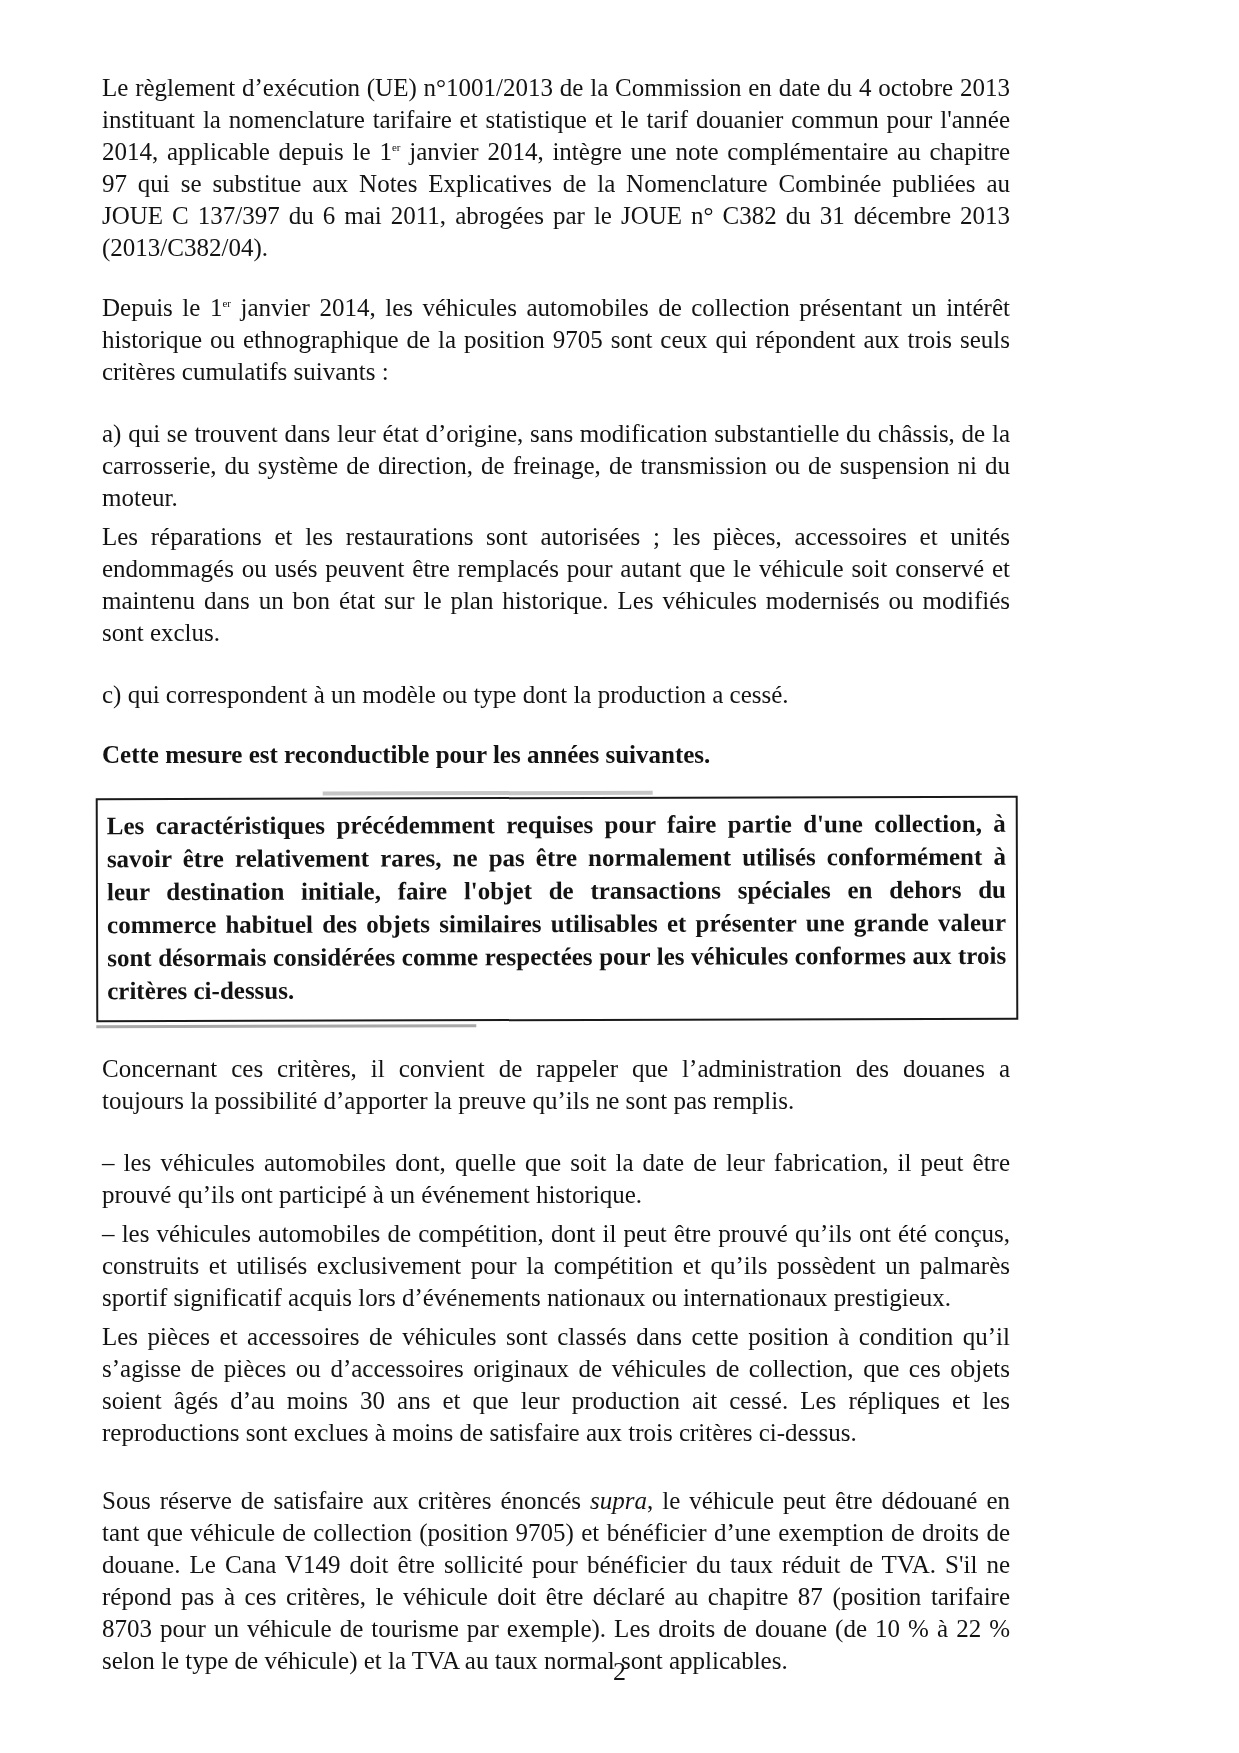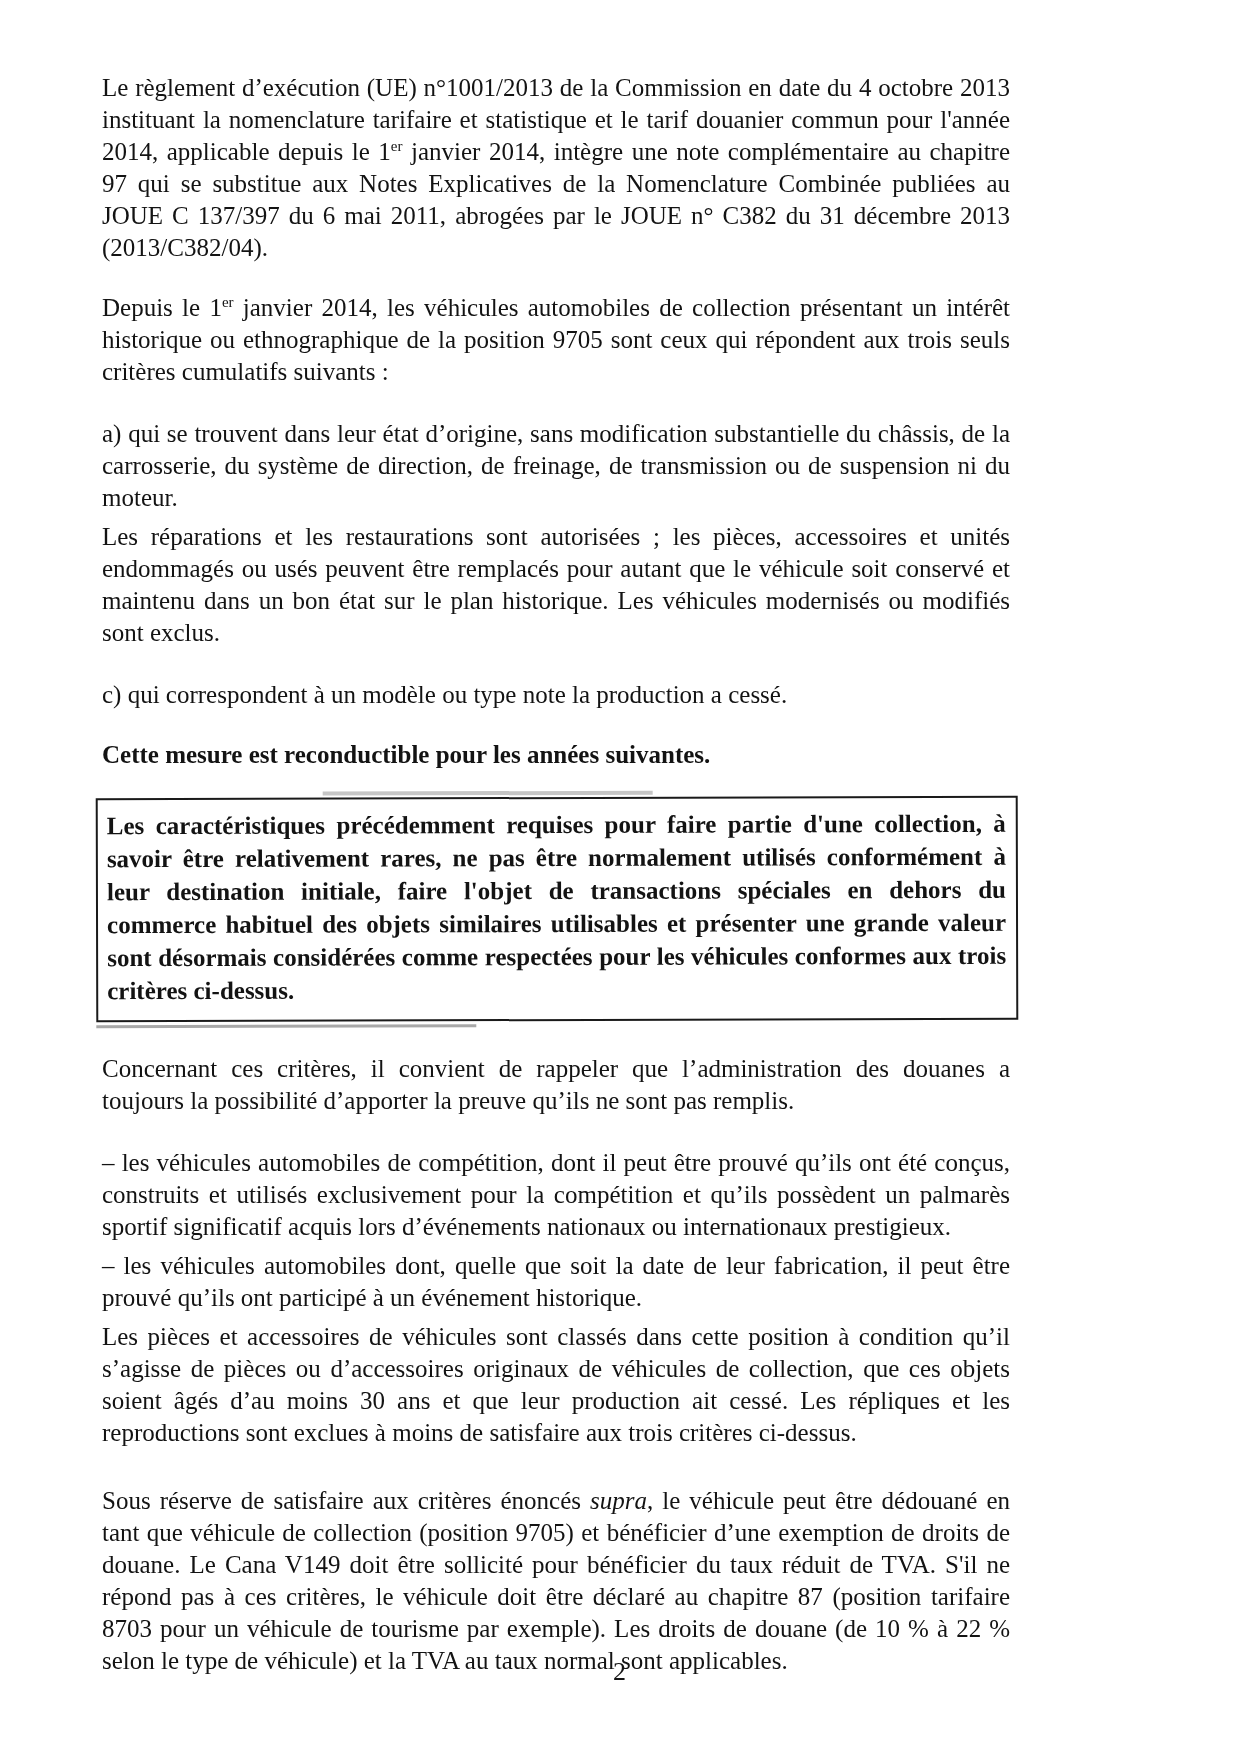--- a/index.html
+++ b/index.html
@@ -23,21 +23,21 @@
     font-size: 25px;
     line-height: 32px;
     text-align: justify;
   }
   .doc p.tight   { margin-bottom: 7px; }
   .doc p.mid     { margin-bottom: 30px; }
   .doc p.small   { margin-bottom: 26px; font-weight: bold; }
   .doc p.last    { margin-bottom: 0; }
   .bold { font-weight: normal; }
   .heading { font-weight: bold; margin-bottom: 32px !important; }
-  sup { font-size: 15px; line-height: 0; }
+  sup { font-size: 11px; line-height: 0; }
   .callout {
     position: relative;
     border: 2px solid #1a1a1a;
     margin: 0 -8px 32px -6px;
     padding: 9px 10px 13px 9px;
     font-size: 25px;
     line-height: 33px;
     font-weight: bold;
     text-align: justify;
     transform: rotate(-0.15deg);
@@ -74,32 +74,32 @@
 
     <p><span>Le règlement d’exécution (UE) n°1001/2013 de la Commission en date du 4 octobre 2013 instituant la nomenclature tarifaire et statistique et le tarif douanier commun pour l'année 2014, applicable depuis le 1</span><sup>er</sup><span> janvier 2014, intègre une note complémentaire au chapitre 97 qui se substitue aux Notes Explicatives de la Nomenclature Combinée publiées au JOUE C 137/397 du 6 mai 2011, abrogées par le JOUE n° C382 du 31 décembre 2013 (2013/C382/04).</span></p>
 
     <p class="mid"><span>Depuis le 1</span><sup>er</sup><span> janvier 2014, les véhicules automobiles de collection présentant un intérêt historique ou ethnographique de la position 9705 sont ceux qui répondent aux trois seuls critères cumulatifs suivants :</span></p>
 
     <p class="tight">a) qui se trouvent dans leur état d’origine, sans modification substantielle du châssis, de la carrosserie, du système de direction, de freinage, de transmission ou de suspension ni du moteur.</p>
 
     <p class="mid">Les réparations et les restaurations sont autorisées ; les pièces, accessoires et unités endommagés ou usés peuvent être remplacés pour autant que le véhicule soit conservé et maintenu dans un bon état sur le plan historique. Les véhicules modernisés ou modifiés sont exclus.</p>
 
 
-    <p>c) qui correspondent à un modèle ou type note la production a cessé.</p>
+    <p>c) qui correspondent à un modèle ou type dont la production a cessé.</p>
 
     <p class="small">Cette mesure est reconductible pour les années suivantes.</p>
 
     <div class="callout">Les caractéristiques précédemment requises pour faire partie d'une collection, à savoir être relativement rares, ne pas être normalement utilisés conformément à leur destination initiale, faire l'objet de transactions spéciales en dehors du commerce habituel des objets similaires utilisables et présenter une grande valeur sont désormais considérées comme respectées pour les véhicules conformes aux trois critères ci-dessus.</div>
 
     <p class="bold mid">Concernant ces critères, il convient de rappeler que l’administration des douanes a toujours la possibilité d’apporter la preuve qu’ils ne sont pas remplis.</p>
 
 
+    <p class="tight">– les véhicules automobiles dont, quelle que soit la date de leur fabrication, il peut être prouvé qu’ils ont participé à un événement historique.</p>
+
     <p class="tight">– les véhicules automobiles de compétition, dont il peut être prouvé qu’ils ont été conçus, construits et utilisés exclusivement pour la compétition et qu’ils possèdent un palmarès sportif significatif acquis lors d’événements nationaux ou internationaux prestigieux.</p>
-
-    <p class="tight">– les véhicules automobiles dont, quelle que soit la date de leur fabrication, il peut être prouvé qu’ils ont participé à un événement historique.</p>
 
     <p style="margin-bottom:36px">Les pièces et accessoires de véhicules sont classés dans cette position à condition qu’il s’agisse de pièces ou d’accessoires originaux de véhicules de collection, que ces objets soient âgés d’au moins 30 ans et que leur production ait cessé. Les répliques et les reproductions sont exclues à moins de satisfaire aux trois critères ci-dessus.</p>
 
 
     <p class="last"><span>Sous réserve de satisfaire aux critères énoncés </span><i>supra</i><span>, le véhicule peut être dédouané en tant que véhicule de collection (position 9705) et bénéficier d’une exemption de droits de douane. Le Cana V149 doit être sollicité pour bénéficier du taux réduit de TVA. S'il ne répond pas à ces critères, le véhicule doit être déclaré au chapitre 87 (position tarifaire 8703 pour un véhicule de tourisme par exemple). Les droits de douane (de 10 % à 22 % selon le type de véhicule) et la TVA au taux normal sont applicables.</span></p>
 
   </div>
 
   <div class="page-number">2</div>
 </div>

